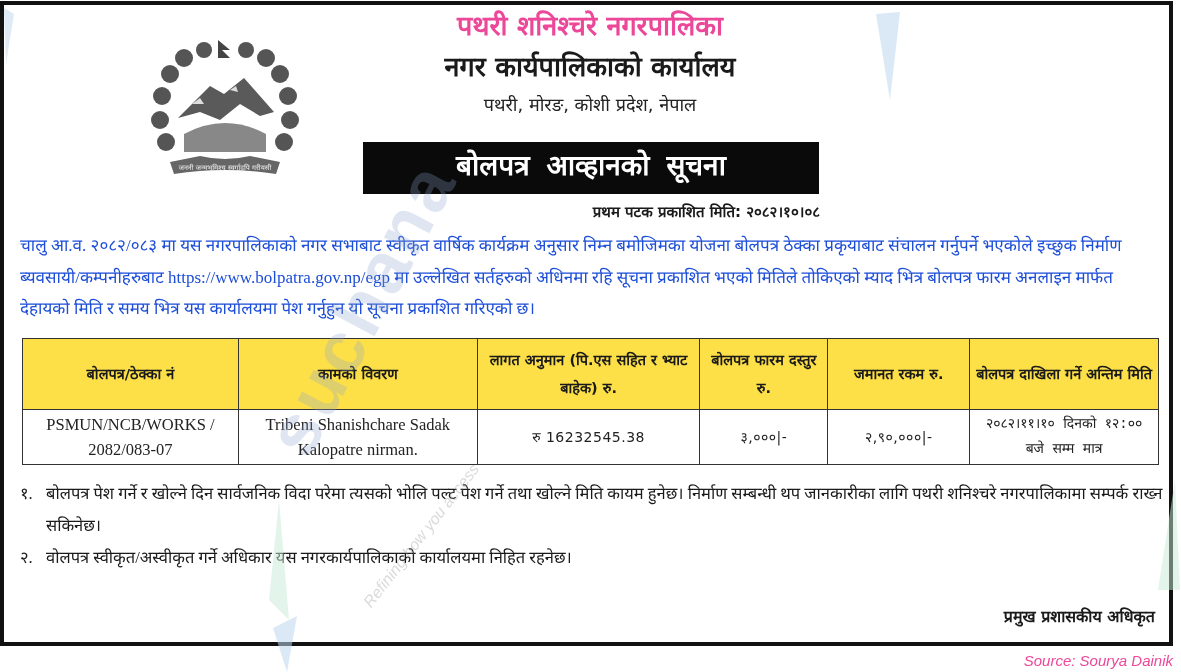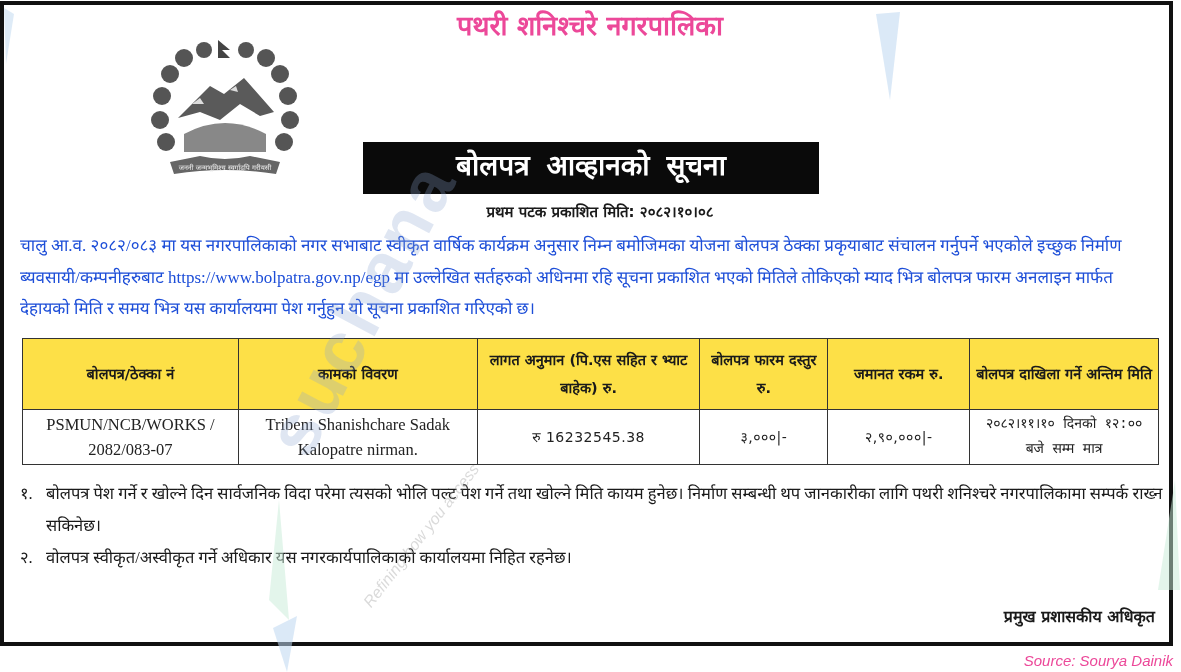--- a/index.html
+++ b/index.html
@@ -15,21 +15,21 @@
   .header { position: absolute; left: 330px; top: 6px; width: 520px; text-align: center; }
   .title1 { font-family: "DejaVu Sans", sans-serif; font-weight: bold; font-size: 27px; line-height: 40px; color: #ec4899; }
   .title2 { font-family: "DejaVu Sans", sans-serif; font-weight: bold; font-size: 27px; line-height: 42px; color: #1a1a1a; }
   .address { font-family: "DejaVu Sans", sans-serif; font-size: 18px; line-height: 34px; color: #222; }
   .banner {
     position: absolute; left: 363px; top: 142px; width: 456px; height: 52px; background: #0a0a0a;
     color: #fff; text-align: center; font-family: Liberation Mono, monospace; font-weight: bold;
     font-size: 28px; line-height: 52px;
   }
   .pubdate {
-    position: absolute; left: 380px; top: 199px; width: 440px; text-align: center;
+    position: absolute; left: 380px; top: 199px; width: 440px; text-align: right;
     font-family: "DejaVu Sans", sans-serif; font-weight: bold; font-size: 15px; line-height: 26px;
   }
   .intro {
     position: absolute; left: 20px; top: 230px; width: 1140px;
     font-size: 17px; line-height: 31.5px; color: #1d4ed8;
   }
   table.tender {
     position: absolute; left: 22px; top: 338px; width: 1137px; border-collapse: collapse;
     font-size: 16px;
   }
@@ -86,20 +86,22 @@
   <path d="M78 6 L78 24 L90 24 L82 16 L90 16 Z" fill="#444"></path>
   <path d="M38 84 L70 52 L84 60 L104 44 L134 78 L120 82 L100 70 L80 86 L60 78 Z" fill="#5a5a5a"></path>
   <path d="M52 70 L60 64 L64 70 Z M90 56 L96 52 L98 58 Z" fill="#ddd"></path>
   <path d="M44 100 Q85 78 126 100 L126 118 L44 118 Z" fill="#888"></path>
   <path d="M30 128 L60 122 Q85 128 110 122 L140 128 L136 140 Q85 132 34 140 Z" fill="#666"></path>
   <text x="85" y="136" text-anchor="middle" font-size="7" fill="#eee" font-family="DejaVu Sans, sans-serif">जननी जन्मभूमिश्च स्वर्गादपि गरीयसी</text>
 </svg>
 
 <div class="header">
   <div class="title1">पथरी शनिश्चरे नगरपालिका</div>
+  <div class="title2">नगर कार्यपालिकाको कार्यालय</div>
+  <div class="address">पथरी, मोरङ, कोशी प्रदेश, नेपाल</div>
 </div>
 
 <div class="banner">बोलपत्र आव्हानको सूचना</div>
 <div class="pubdate">प्रथम पटक प्रकाशित मिति: २०८२।१०।०८</div>
 
 <div class="intro">चालु आ.व. २०८२/०८३ मा यस नगरपालिकाको नगर सभाबाट स्वीकृत वार्षिक कार्यक्रम अनुसार निम्न बमोजिमका योजना बोलपत्र ठेक्का प्रकृयाबाट संचालन गर्नुपर्ने भएकोले इच्छुक निर्माण ब्यवसायी/कम्पनीहरुबाट https://www.bolpatra.gov.np/egp मा उल्लेखित सर्तहरुको अधिनमा रहि सूचना प्रकाशित भएको मितिले तोकिएको म्याद भित्र बोलपत्र फारम अनलाइन मार्फत देहायको मिति र समय भित्र यस कार्यालयमा पेश गर्नुहुन यो सूचना प्रकाशित गरिएको छ।</div>
 
 <table class="tender">
   <colgroup>
     <col style="width:216px">

